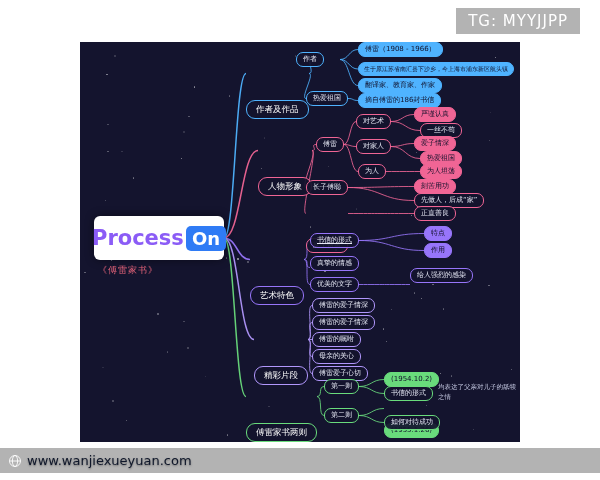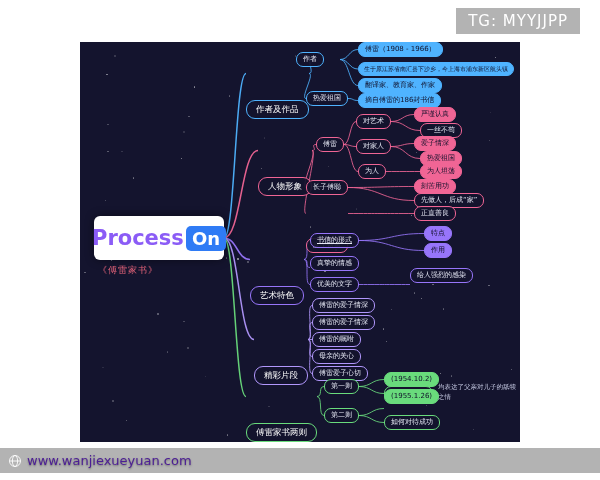--- a/index.html
+++ b/index.html
@@ -32,21 +32,21 @@
   #book-title { position: absolute; left: 98px; top: 264px; font-size: 9px;
                 color: #e8647a; z-index: 4; letter-spacing: 1px; }
 
   #wm-top { position: absolute; right: 20px; top: 8px; background: rgba(160,160,160,0.8);
             color: #ffffff; font-size: 15px; padding: 4px 12px; z-index: 10;
             letter-spacing: 1px; }
   #wm-bottom { position: absolute; left: 0; bottom: 7px; width: 600px; height: 25px;
                background: rgba(128,128,128,0.6); display: flex; align-items: center;
                z-index: 10; }
   #wm-bottom .globe { margin-left: 8px; margin-right: 5px; display: inline-flex; }
-  #wm-bottom span.url { color: #4c1d95; font-size: 13px; text-shadow: 0 1px 2px rgba(0,0,0,0.4); }
+  #wm-bottom span.url { color: #0f172a; font-size: 13px; text-shadow: 0 1px 2px rgba(0,0,0,0.4); }
 </style>
 </head>
 <body>
 
 <div id="stage">
   <div id="panel"></div>
 
   <svg id="edges" width="600" height="480">
       <path d="M 224 238 C 235 238, 235 73.5, 246 73.5" stroke="#4fb3ff" fill="none" stroke-width="1.5" stroke-opacity="0.95"></path>
       <path d="M 309 73.5 C 315 73.5, 306 59.5, 312 59.5" stroke="#4fb3ff" fill="none" stroke-width="0.9" stroke-opacity="0.95"></path>
@@ -143,21 +143,21 @@
     <div class="node" style="left: 312px; top: 298px; --c: #b197fc;">傅雷的爱子情深</div>
     <div class="node" style="left: 312px; top: 315px; --c: #b197fc;">傅雷的爱子情深</div>
     <div class="node" style="left: 312px; top: 332px; --c: #b197fc;">傅雷的嘱咐</div>
     <div class="node" style="left: 312px; top: 349px; --c: #b197fc;">母亲的关心</div>
     <div class="node" style="left: 312px; top: 366px; --c: #b197fc;">傅雷爱子心切</div>
     <div class="node l1" style="left: 246px; top: 387px; --c: #69db7c;">傅雷家书两则</div>
     <div class="node" style="left: 324px; top: 379px; --c: #69db7c;">第一则</div>
     <div class="node" style="left: 324px; top: 408px; --c: #69db7c;">第二则</div>
     <div class="node filled" style="left: 384px; top: 372px; --c: #69db7c;">(1954.10.2)</div>
     <div class="node" style="left: 384px; top: 386px; --c: #69db7c;">书信的形式</div>
-    <div class="node filled" style="left: 384px; top: 389px; --c: #69db7c;">(1955.1.26)</div>
+    <div class="node filled" style="left: 384px; top: 423px; --c: #69db7c;">(1955.1.26)</div>
     <div class="node" style="left: 384px; top: 415px; --c: #69db7c;">如何对待成功</div>
     <div class="node plain" style="left: 432px; top: 381px; --c: #69db7c;">均表达了父亲对儿子的舐犊之情</div>
     <div class="star" style="left: 335.139px; top: 249.289px; opacity: 0.53;"></div>
     <div class="star" style="left: 385.544px; top: 340.961px; opacity: 0.43;"></div>
     <div class="star" style="left: 308.643px; top: 104.667px; opacity: 0.14;"></div>
     <div class="star" style="left: 180.995px; top: 157.934px; opacity: 0.57;"></div>
     <div class="star" style="left: 390.605px; top: 308.853px; opacity: 0.28;"></div>
     <div class="star" style="left: 193.991px; top: 86.0968px; opacity: 0.52;"></div>
     <div class="star" style="left: 450.974px; top: 375.023px; opacity: 0.32;"></div>
     <div class="star" style="left: 204.751px; top: 375.74px; opacity: 0.14;"></div>

